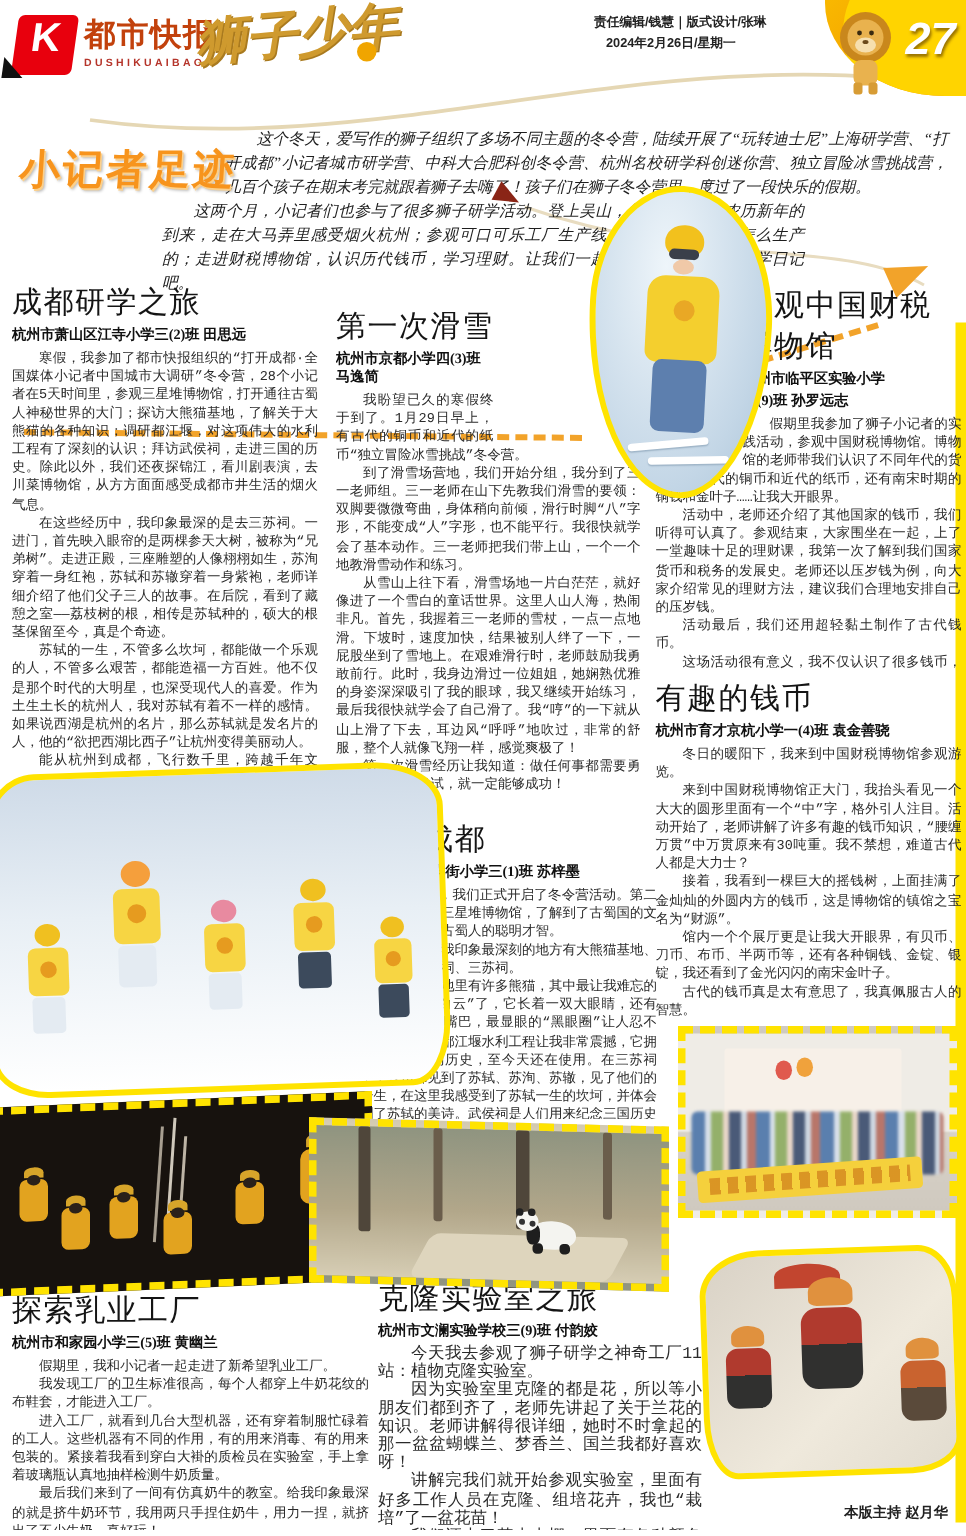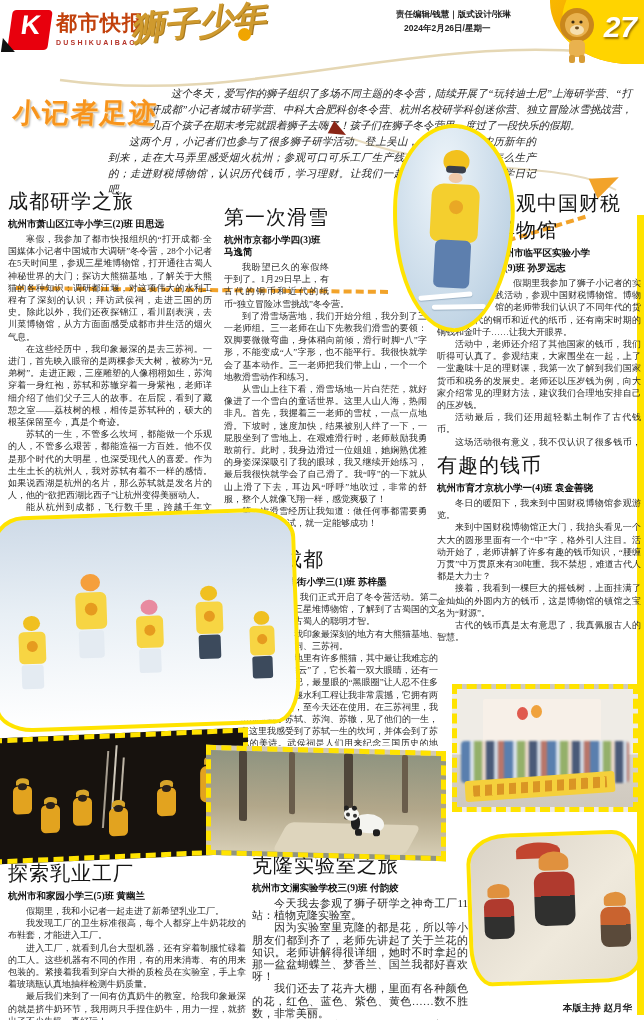--- a/index.html
+++ b/index.html
@@ -54,21 +54,21 @@
   .arrow-dark{position:absolute;left:330px;top:124px;width:0;height:0;border-left:17px solid #8a2516;
           border-top:7px solid transparent;border-bottom:7px solid transparent;
           transform:rotate(28deg);z-index:3;}
   .edge-right{position:absolute;right:0;top:215px;width:7px;height:800px;background:#ffe300;z-index:0;}
 
   
   .article{position:absolute;overflow:hidden;z-index:1;}
   .article h2{margin:0 0 3px 0;font-family:"Liberation Serif",serif;font-weight:500;
           font-size:20px;letter-spacing:1px;color:#141414;}
   .byline{font-size:9.5px;font-weight:bold;color:#101010;margin:0 0 3px 0;line-height:12px;}
-  .article p{margin:0;font-size:9px;line-height:12.2px;text-indent:2em;text-align:justify;color:#2a2a2a;}
+  .article p{margin:0;font-size:9px;line-height:12.2px;text-indent:2em;text-align:justify;color:#2a2a2a;font-family:Liberation Mono, monospace;}
   .a1{left:8px;top:188px;width:204px;height:324px;}
   .a2{left:224px;top:204px;width:203px;height:340px;}
   .a2 .sp-r{float:right;width:98px;height:116px;margin:-28px -6px 4px 6px;}
   .a3{left:437px;top:190px;width:204px;height:258px;}
   .a3 .sp-l{float:left;width:56px;height:122px;margin:-4px 6px 4px -4px;}
   .a4{left:240px;top:546px;width:198px;height:200px;}
   .a5{left:437px;top:452px;width:204px;height:230px;}
   .a6{left:8px;top:860px;width:238px;height:160px;}
   .a7{left:252px;top:852px;width:216px;height:168px;}
   .a7 p{font-size:11px;}
@@ -222,37 +222,39 @@
     <p data-name="article-paragraph">大熊猫基地里有许多熊猫，其中最让我难忘的大熊猫就是“白云”了，它长着一双大眼睛，还有一张贪吃的大嘴巴，最显眼的“黑眼圈”让人忍不住多看一眼。都江堰水利工程让我非常震撼，它拥有两千多年的历史，至今天还在使用。在三苏祠里，我仿佛见到了苏轼、苏洵、苏辙，见了他们的一生，在这里我感受到了苏轼一生的坎坷，并体会到了苏轼的美诗。武侯祠是人们用来纪念三国历史的地方，让我对三国演义有了更深的印象。</p>
 
   </section>
 
   <section class="article a5" data-name="article-fun-coins">
     <h2 data-name="article-title">有趣的钱币</h2>
     <div class="byline" data-name="article-byline">杭州市育才京杭小学一(4)班 袁金善骁</div>
     <p data-name="article-paragraph">冬日的暖阳下，我来到中国财税博物馆参观游览。</p>
     <p data-name="article-paragraph">来到中国财税博物馆正大门，我抬头看见一个大大的圆形里面有一个“中”字，格外引人注目。活动开始了，老师讲解了许多有趣的钱币知识，“腰缠万贯”中万贯原来有30吨重。我不禁想，难道古代人都是大力士？</p>
     <p data-name="article-paragraph">接着，我看到一棵巨大的摇钱树，上面挂满了金灿灿的外圆内方的钱币，这是博物馆的镇馆之宝名为“财源”。</p>
+    <p data-name="article-paragraph">馆内一个个展厅更是让我大开眼界，有贝币、刀币、布币、半两币等，还有各种铜钱、金锭、银锭，我还看到了金光闪闪的南宋金叶子。</p>
     <p data-name="article-paragraph">古代的钱币真是太有意思了，我真佩服古人的智慧。</p>
   </section>
 
   <section class="article a6" data-name="article-dairy-factory">
     <h2 data-name="article-title">探索乳业工厂</h2>
     <div class="byline" data-name="article-byline">杭州市和家园小学三(5)班 黄幽兰</div>
     <p data-name="article-paragraph">假期里，我和小记者一起走进了新希望乳业工厂。</p>
     <p data-name="article-paragraph">我发现工厂的卫生标准很高，每个人都穿上牛奶花纹的布鞋套，才能进入工厂。</p>
     <p data-name="article-paragraph">进入工厂，就看到几台大型机器，还有穿着制服忙碌着的工人。这些机器有不同的作用，有的用来消毒、有的用来包装的。紧接着我看到穿白大褂的质检员在实验室，手上拿着玻璃瓶认真地抽样检测牛奶质量。</p>
     <p data-name="article-paragraph">最后我们来到了一间有仿真奶牛的教室。给我印象最深的就是挤牛奶环节，我用两只手捏住奶牛，用力一捏，就挤出了不少牛奶，真好玩！</p>
   </section>
 
   <section class="article a7" data-name="article-clone-lab">
     <h2 data-name="article-title">克隆实验室之旅</h2>
     <div class="byline" data-name="article-byline">杭州市文澜实验学校三(9)班 付韵姣</div>
     <p data-name="article-paragraph">今天我去参观了狮子研学之神奇工厂11站：植物克隆实验室。</p>
     <p data-name="article-paragraph">因为实验室里克隆的都是花，所以等小朋友们都到齐了，老师先讲起了关于兰花的知识。老师讲解得很详细，她时不时拿起的那一盆盆蝴蝶兰、梦香兰、国兰我都好喜欢呀！</p>
+    <p data-name="article-paragraph">讲解完我们就开始参观实验室，里面有好多工作人员在克隆、组培花卉，我也“栽培”了一盆花苗！</p>
     <p data-name="article-paragraph">我们还去了花卉大棚，里面有各种颜色的花，红色、蓝色、紫色、黄色……数不胜数，非常美丽。</p>
     <p data-name="article-paragraph">我的“人生”这本书里又多了一幅美丽迷人的“兰花图”！</p>
   </section>
 
   <div class="photo cutout ph-skier" data-name="photo-skiing-girl">
     <div class="skier-helmet" data-name="helmet"></div>
     <div class="skier-goggle" data-name="goggles"></div>
     <div class="skier-face" data-name="face"></div>
     <div class="skier-jacket" data-name="jacket"></div>
     <div class="skier-logo" data-name="lion-badge"></div>

